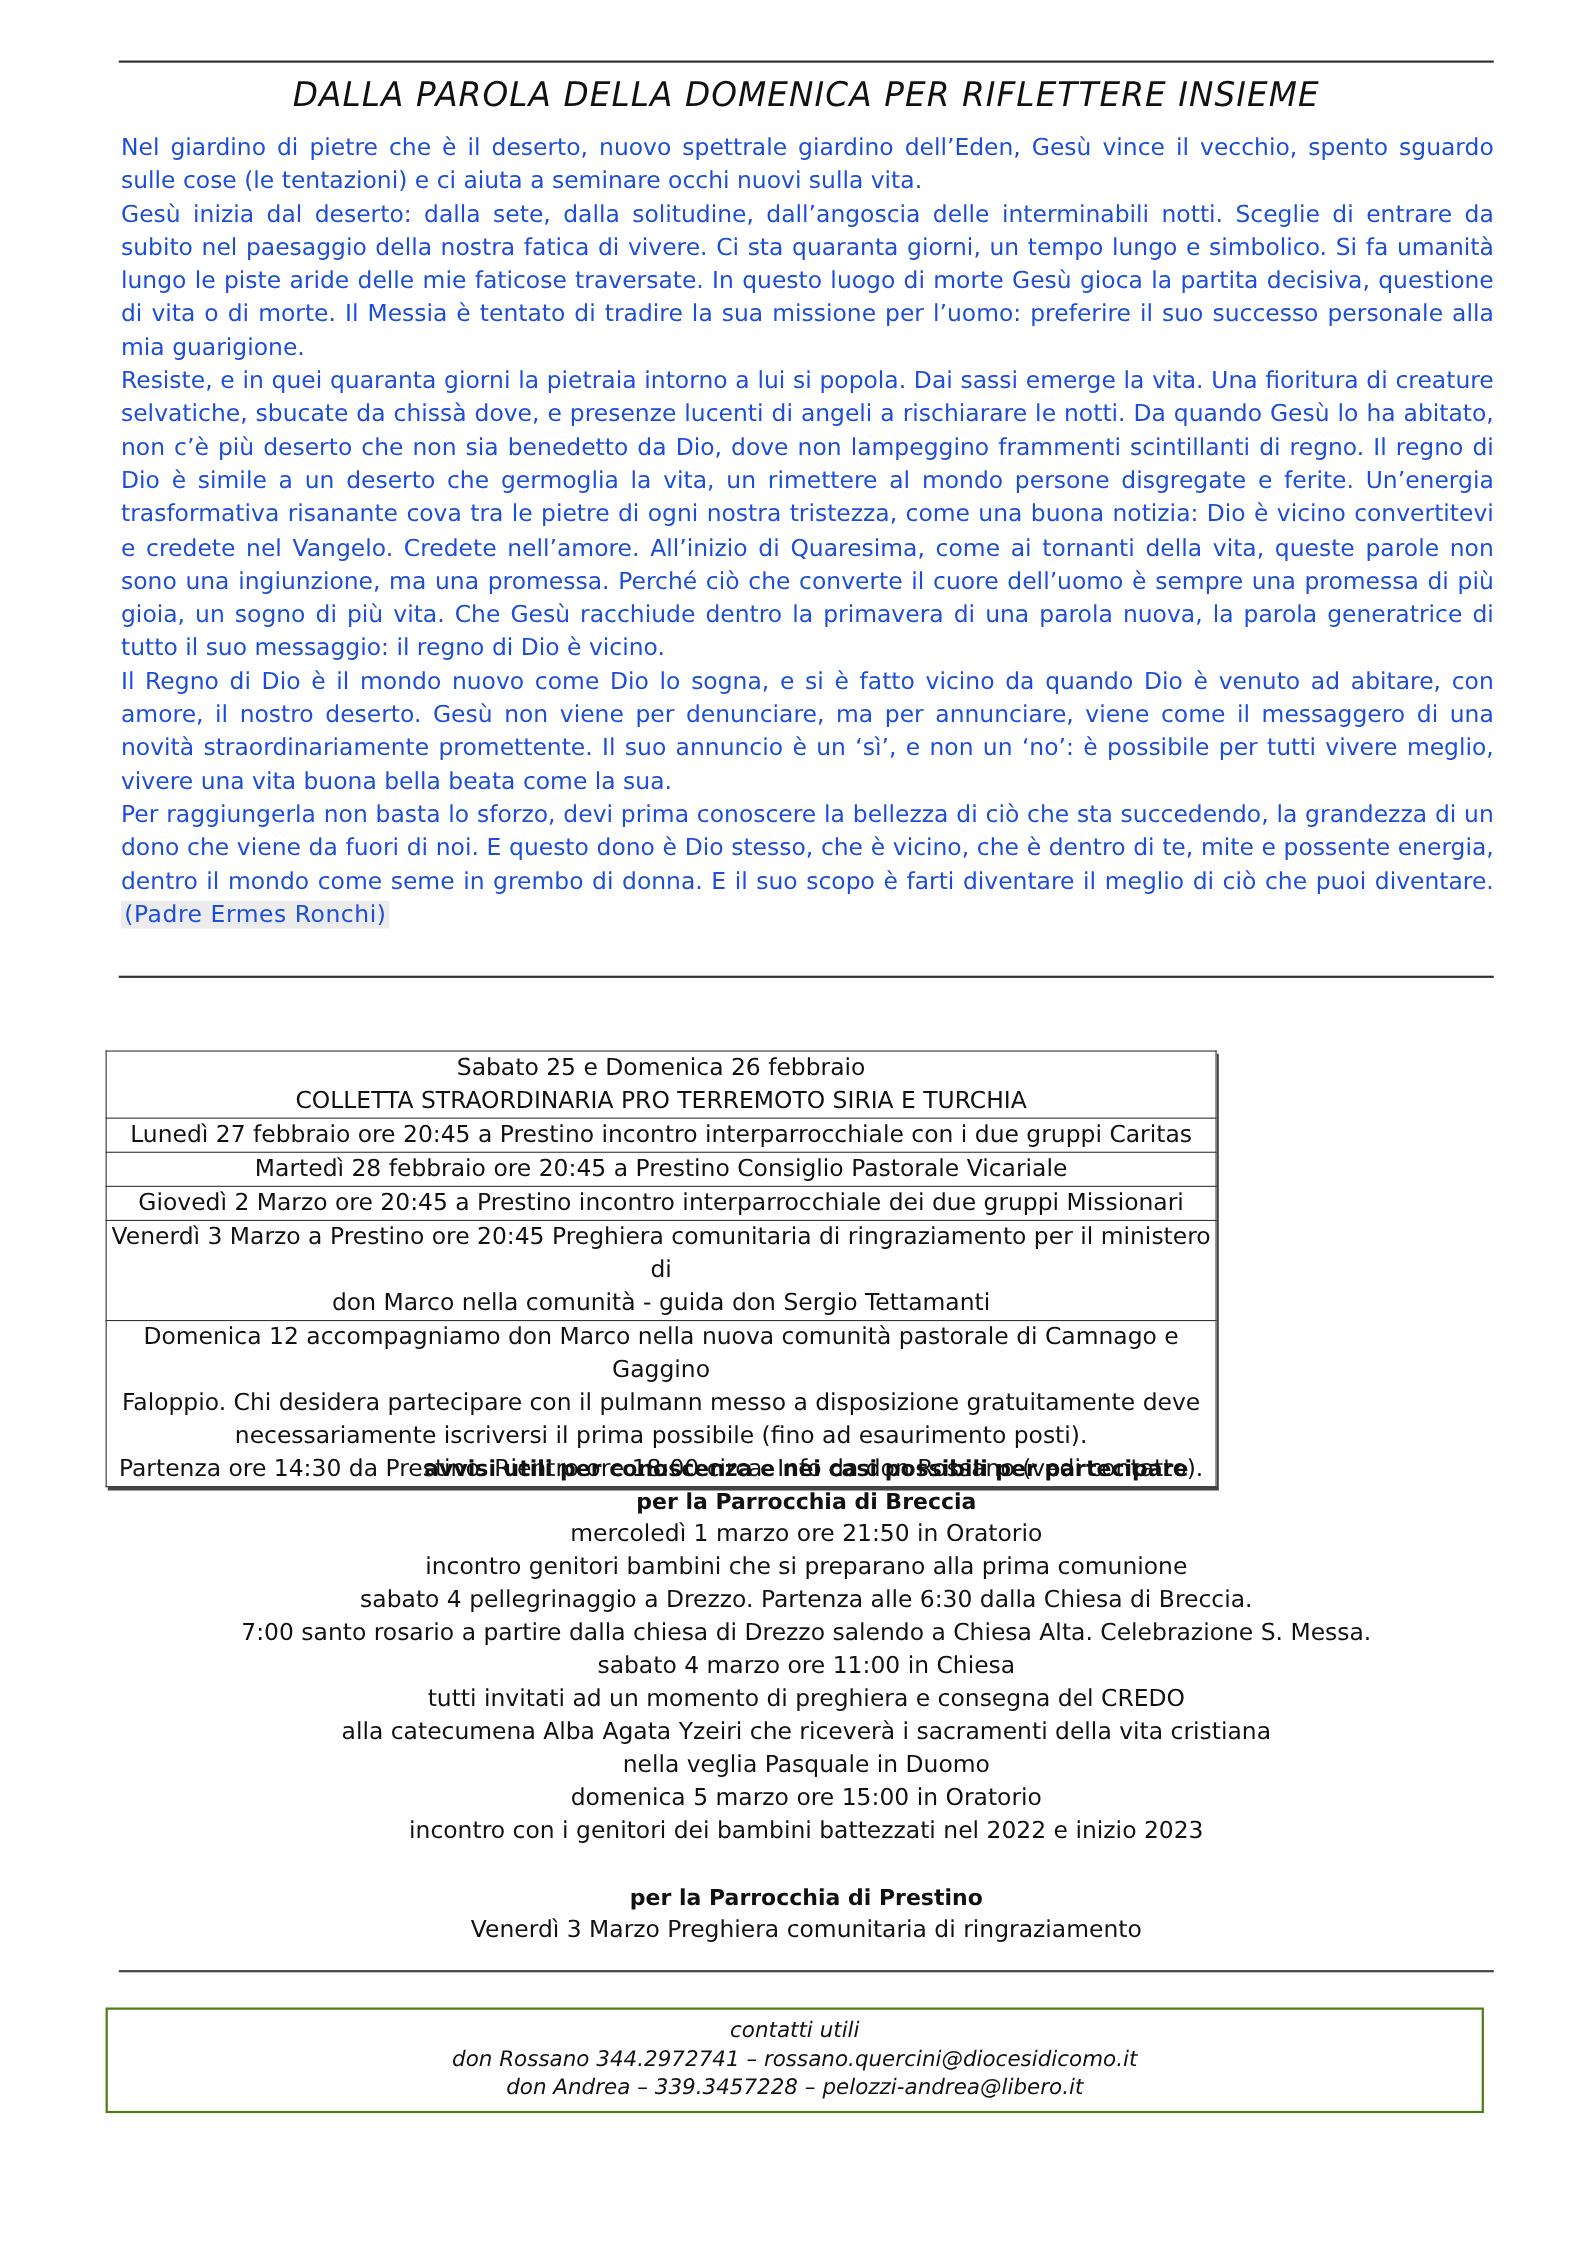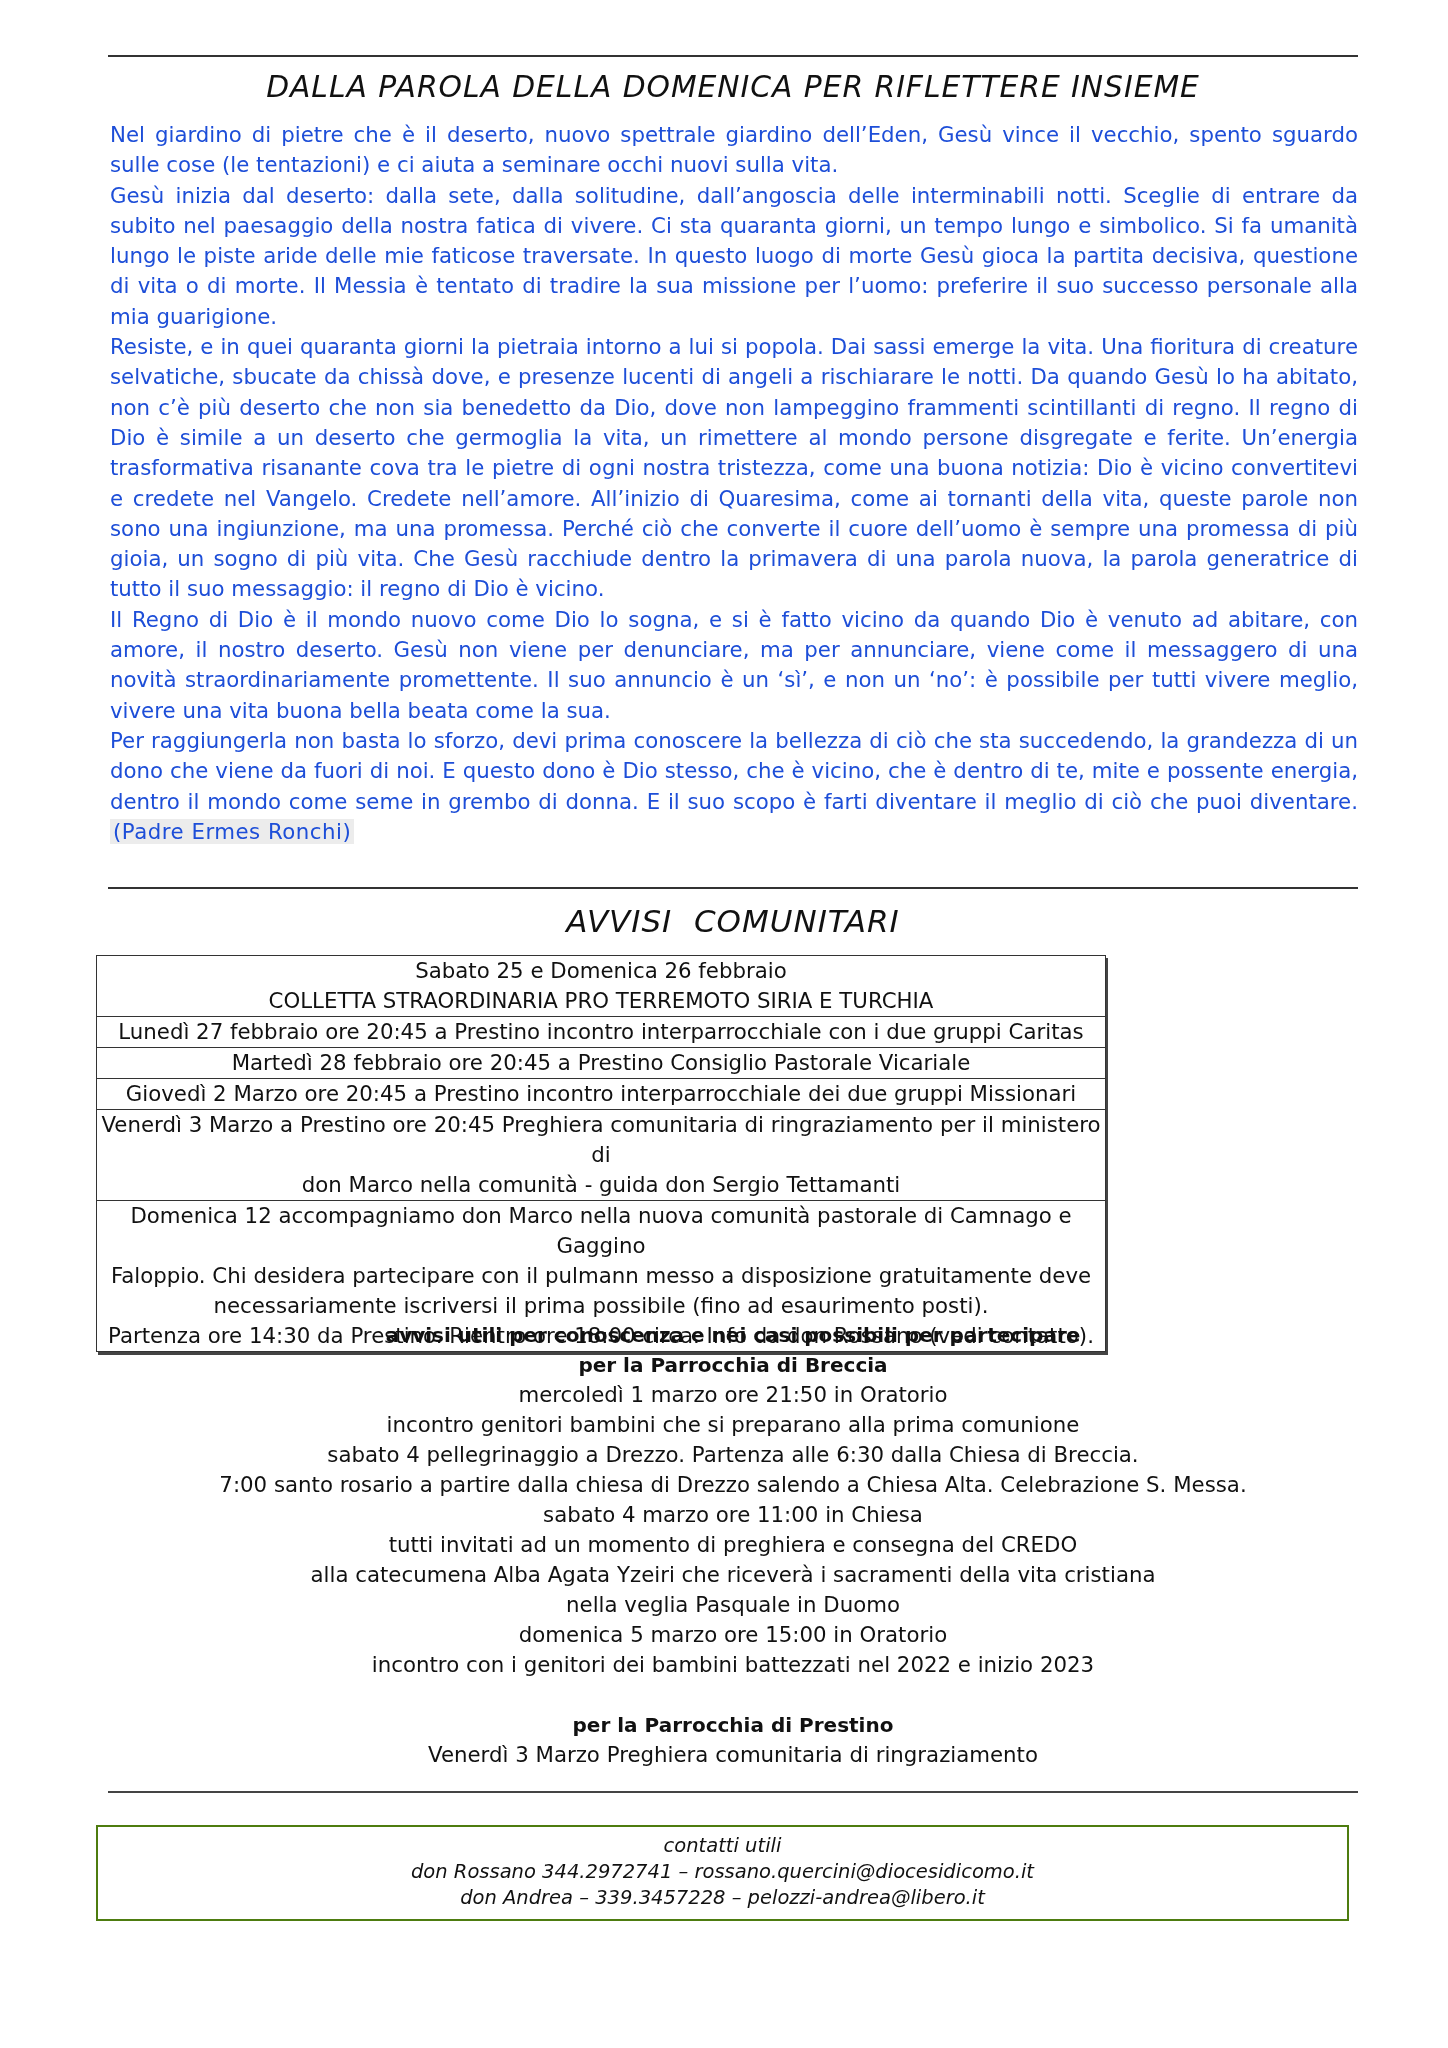--- a/index.html
+++ b/index.html
@@ -143,21 +143,20 @@
   <div class="reflection">
     <p>Nel giardino di pietre che è il deserto, nuovo spettrale giardino dell’Eden, Gesù vince il vecchio, spento sguardo sulle cose (le tentazioni) e ci aiuta a seminare occhi nuovi sulla vita.</p>
     <p>Gesù inizia dal deserto: dalla sete, dalla solitudine, dall’angoscia delle interminabili notti. Sceglie di entrare da subito nel paesaggio della nostra fatica di vivere. Ci sta quaranta giorni, un tempo lungo e simbolico. Si fa umanità lungo le piste aride delle mie faticose traversate. In questo luogo di morte Gesù gioca la partita decisiva, questione di vita o di morte. Il Messia è tentato di tradire la sua missione per l’uomo: preferire il suo successo personale alla mia guarigione.</p>
     <p>Resiste, e in quei quaranta giorni la pietraia intorno a lui si popola. Dai sassi emerge la vita. Una fioritura di creature selvatiche, sbucate da chissà dove, e presenze lucenti di angeli a rischiarare le notti. Da quando Gesù lo ha abitato, non c’è più deserto che non sia benedetto da Dio, dove non lampeggino frammenti scintillanti di regno. Il regno di Dio è simile a un deserto che germoglia la vita, un rimettere al mondo persone disgregate e ferite. Un’energia trasformativa risanante cova tra le pietre di ogni nostra tristezza, come una buona notizia: Dio è vicino convertitevi e credete nel Vangelo. Credete nell’amore. All’inizio di Quaresima, come ai tornanti della vita, queste parole non sono una ingiunzione, ma una promessa. Perché ciò che converte il cuore dell’uomo è sempre una promessa di più gioia, un sogno di più vita. Che Gesù racchiude dentro la primavera di una parola nuova, la parola generatrice di tutto il suo messaggio: il regno di Dio è vicino.</p>
     <p>Il Regno di Dio è il mondo nuovo come Dio lo sogna, e si è fatto vicino da quando Dio è venuto ad abitare, con amore, il nostro deserto. Gesù non viene per denunciare, ma per annunciare, viene come il messaggero di una novità straordinariamente promettente. Il suo annuncio è un ‘sì’, e non un ‘no’: è possibile per tutti vivere meglio, vivere una vita buona bella beata come la sua.</p>
     <p><span>Per raggiungerla non basta lo sforzo, devi prima conoscere la bellezza di ciò che sta succedendo, la grandezza di un dono che viene da fuori di noi. E questo dono è Dio stesso, che è vicino, che è dentro di te, mite e possente energia, dentro il mondo come seme in grembo di donna. E il suo scopo è farti diventare il meglio di ciò che puoi diventare.</span> <span class="attribution">(Padre Ermes Ronchi)</span></p>
   </div>
 
   <div class="rule rule-mid"></div>
 
-  <h2 class="heading heading-avvisi"><span style="white-space: pre;">AVVISI  COMUNITARI</span></h2>
 
   <table class="avvisi-table">
     <tbody>
       <tr>
         <td>
           <span class="line">Sabato 25 e Domenica 26 febbraio</span>
           <span class="line">COLLETTA STRAORDINARIA PRO TERREMOTO SIRIA E TURCHIA</span>
         </td>
       </tr>
       <tr>

